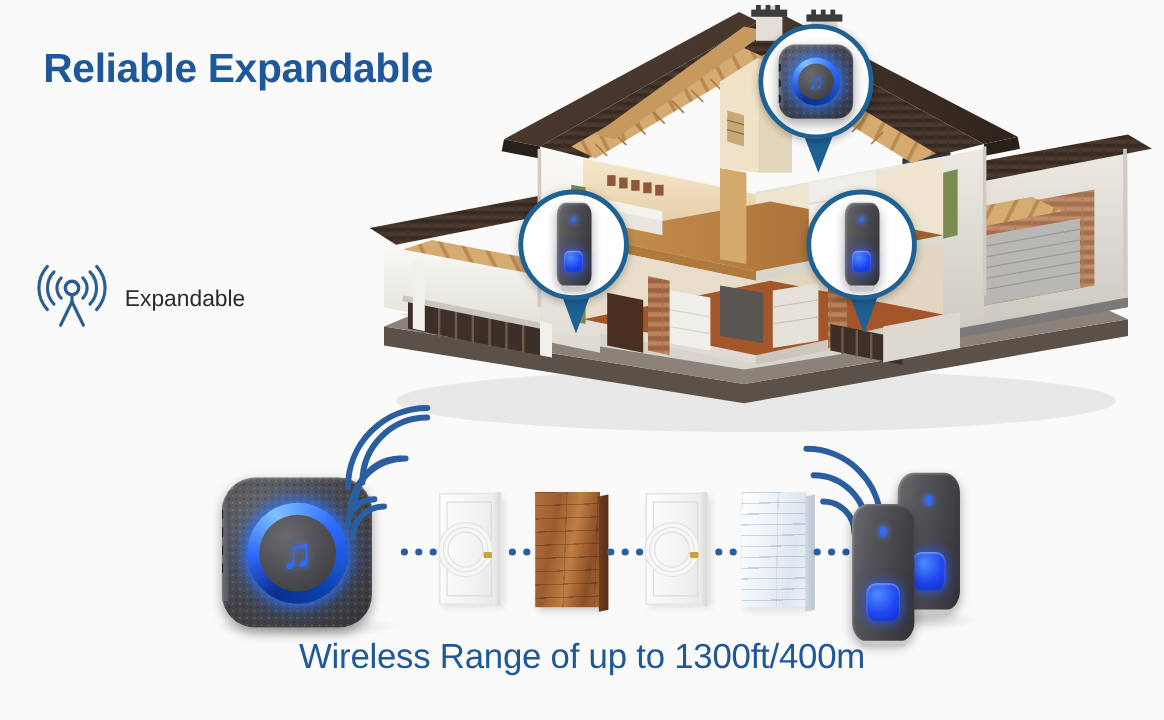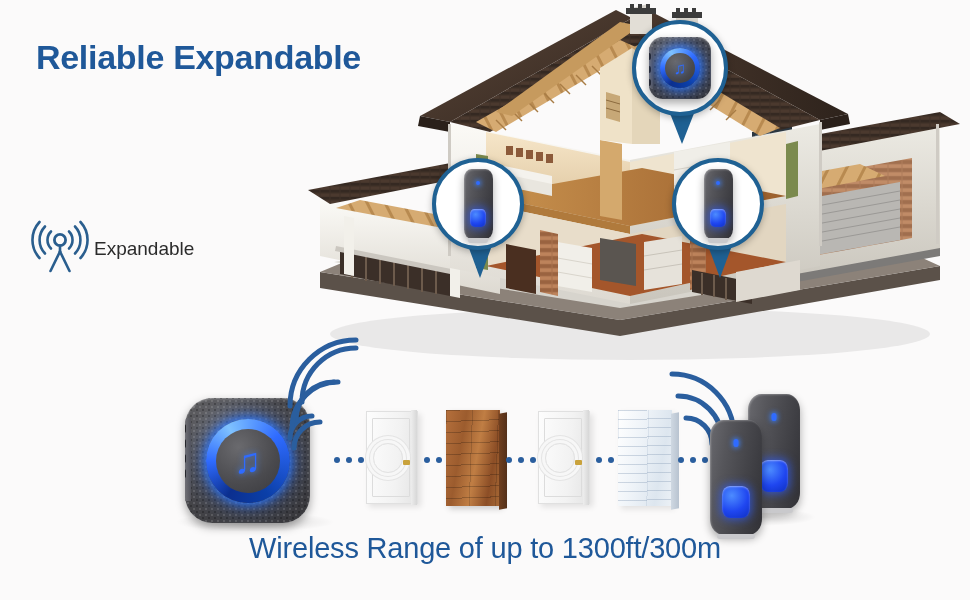--- a/index.html
+++ b/index.html
@@ -13,21 +13,21 @@
   .stage { position:absolute; inset:0; background:#fbfafa; }
 
   
   .headline {
     position:absolute; left:36px; top:38px;
     font-size:34px; font-weight:bold; letter-spacing:-0.3px;
     color:#1f5899; white-space:nowrap;
   }
 
   
-  .expandable { position:absolute; left:30px; top:218px; display:flex; align-items:center; gap:4px; }
+  .expandable { position:absolute; left:30px; top:218px; display:flex; align-items:center; gap:14px; }
   .expandable .label { font-size:19px; color:#2b2b2b; }
 
   
   .caption {
     position:absolute; left:0; right:0; top:532px;
     text-align:center; font-size:29px; color:#1f5899;
     letter-spacing:-0.2px; white-space:nowrap;
   }
 
   
@@ -624,15 +624,15 @@
     </div>
 
     <div class="bell" style="position:absolute; left:710px; top:54px; width:52px; height:115px;">
       <div class="led" style="top:19px; width:5px; height:8px; border-radius:3px;"></div>
       <div class="push" style="top:66px; width:28px; height:32px;"></div>
       <div class="foot"></div>
     </div>
 
   </div>
 
-  <div class="caption">Wireless Range of up to 1300ft/300m</div>
+  <div class="caption">Wireless Range of up to 1300ft/400m</div>
 
 </div>
 
 </body></html>

